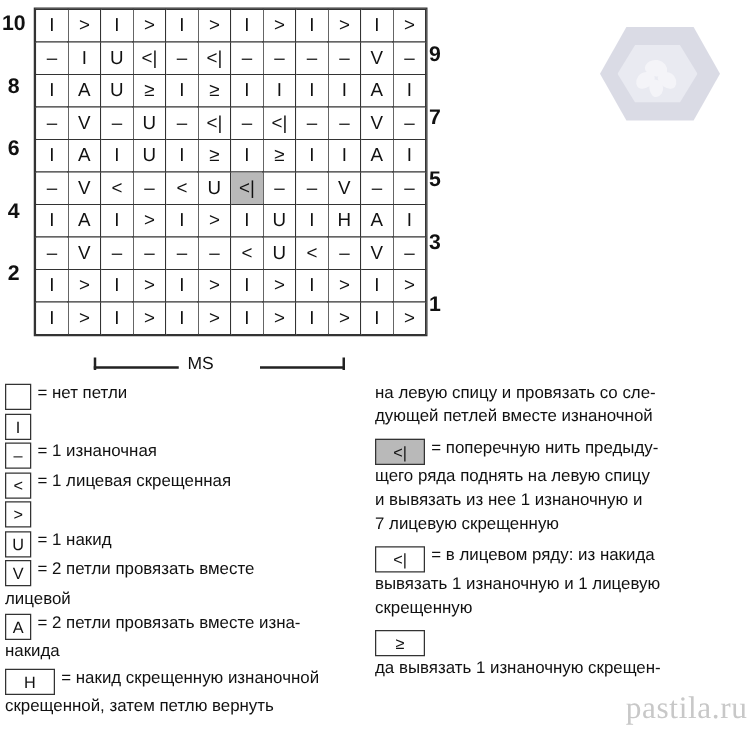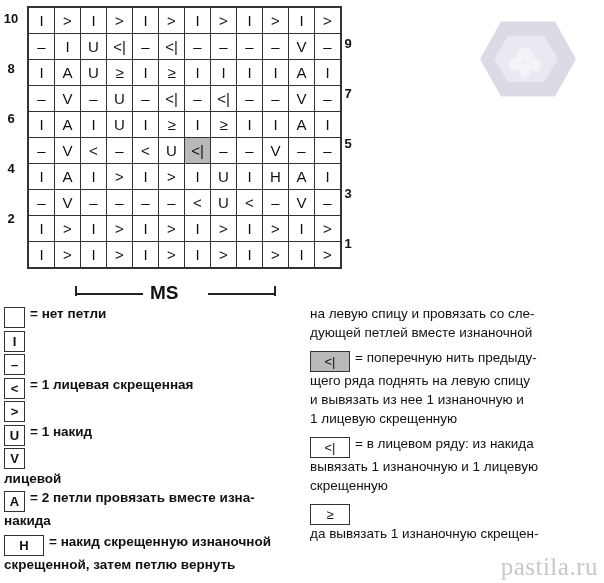--- a/index.html
+++ b/index.html
@@ -9,21 +9,21 @@
     font-family:"Liberation Sans", sans-serif;
     position:relative;
     overflow:hidden;
   }
   .wrap{position:absolute;inset:0;}
 
   
   #chart-area{position:absolute;left:0;top:0;width:360px;height:300px;}
   .row-num{
     position:absolute;
-    font-size:13px;
+    font-size:17px;
     font-weight:bold;
     color:#111;
     text-align:center;
     width:22px;
     line-height:25px;
   }
   .grid{
     position:absolute;
     left:27px;top:6px;
     border:1px solid #333;
@@ -39,43 +39,43 @@
     color:#111;
     padding:0;
     position:relative;
     background:#fff;
   }
   .grid td.sh{background:#b9b9b9;}
   .sym{display:block;line-height:25px;font-size:15px;}
   .ms-label{
     position:absolute;
     left:150px;top:282px;
-    font-size:19px;
-    font-weight:bold;
+    font-size:14px;
+    font-weight:normal;
     color:#111;
   }
   .ms-line{
     position:absolute;
     top:293px;
     height:2px;
     background:#222;
   }
   .ms-line.l{left:75px;width:68px;}
   .ms-line.r{left:208px;width:68px;}
   .ms-tick{position:absolute;top:286px;width:2px;height:10px;background:#222;}
 
   
   .legend{
     position:absolute;
     font-size:13.5px;
     color:#111;
     line-height:16.5px;
   }
-  #legend-left{left:4px;top:306px;width:300px;font-weight:bold;}
-  #legend-right{left:310px;top:306px;width:292px;}
+  #legend-left{left:4px;top:306px;width:300px;}
+  #legend-right{left:300px;top:306px;width:292px;}
 
   .leg-row{display:flex;align-items:flex-start;margin-bottom:2.5px;}
   .leg-cell{
     flex:0 0 auto;
     width:19px;height:19px;
     border:1px solid #333;
     margin-right:5px;
     text-align:center;
     line-height:19px;
     font-size:13px;
@@ -537,38 +537,40 @@
       <div class="leg-cell"><span></span></div>
       <div class="leg-text">= нет петли</div>
     </div>
 
     <div class="leg-row">
       <div class="leg-cell"><span>I</span></div>
     </div>
 
     <div class="leg-row">
       <div class="leg-cell"><span>–</span></div>
+      <div class="leg-text">= 1 изнаночная</div>
     </div>
 
     <div class="leg-row">
       <div class="leg-cell"><span>&lt;</span></div>
       <div class="leg-text">= 1 лицевая скрещенная</div>
     </div>
 
     <div class="leg-row">
       <div class="leg-cell"><span>&gt;</span></div>
     </div>
 
     <div class="leg-row">
       <div class="leg-cell"><span>U</span></div>
       <div class="leg-text">= 1 накид</div>
     </div>
 
     <div class="leg-row">
       <div class="leg-cell"><span>V</span></div>
+      <div class="leg-text">= 2 петли провязать вместе</div>
     </div>
     <div class="plain-line leg-cont">лицевой</div>
 
     <div class="leg-row" style="margin-top:2px;">
       <div class="leg-cell"><span>A</span></div>
       <div class="leg-text">= 2 петли провязать вместе изна-</div>
     </div>
     <div class="plain-line leg-cont">накида</div>
 
     <div class="leg-row" style="margin-top:4px;">
@@ -582,21 +584,21 @@
 
     <div class="plain-line">на левую спицу и провязать со сле-</div>
     <div class="plain-line" style="margin-bottom:8px;">дующей петлей вместе изнаночной</div>
 
     <div class="leg-row">
       <div class="leg-cell w2 sh"><span>&lt;|</span></div>
       <div class="leg-text">= поперечную нить предыду-</div>
     </div>
     <div class="plain-line">щего ряда поднять на левую спицу</div>
     <div class="plain-line">и вывязать из нее 1 изнаночную и</div>
-    <div class="plain-line" style="margin-bottom:8px;">1 лицевую скрещенную</div>
+    <div class="plain-line" style="margin-bottom:8px;">7 лицевую скрещенную</div>
 
     <div class="leg-row">
       <div class="leg-cell w2"><span>&lt;|</span></div>
       <div class="leg-text">= в лицевом ряду: из накида</div>
     </div>
     <div class="plain-line">вывязать 1 изнаночную и 1 лицевую</div>
     <div class="plain-line" style="margin-bottom:8px;">скрещенную</div>
 
     <div class="leg-row">
       <div class="leg-cell w2"><span>≥</span></div>

